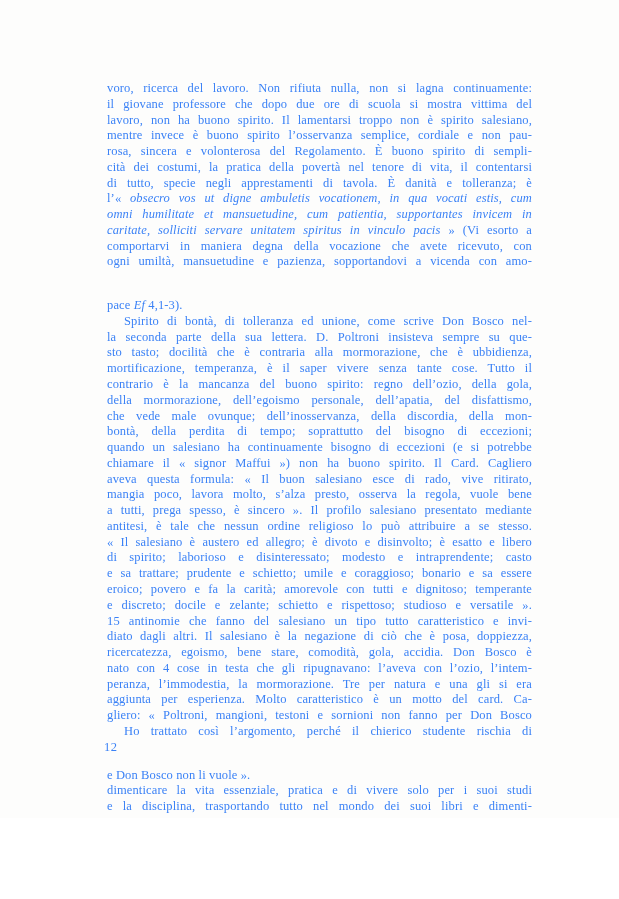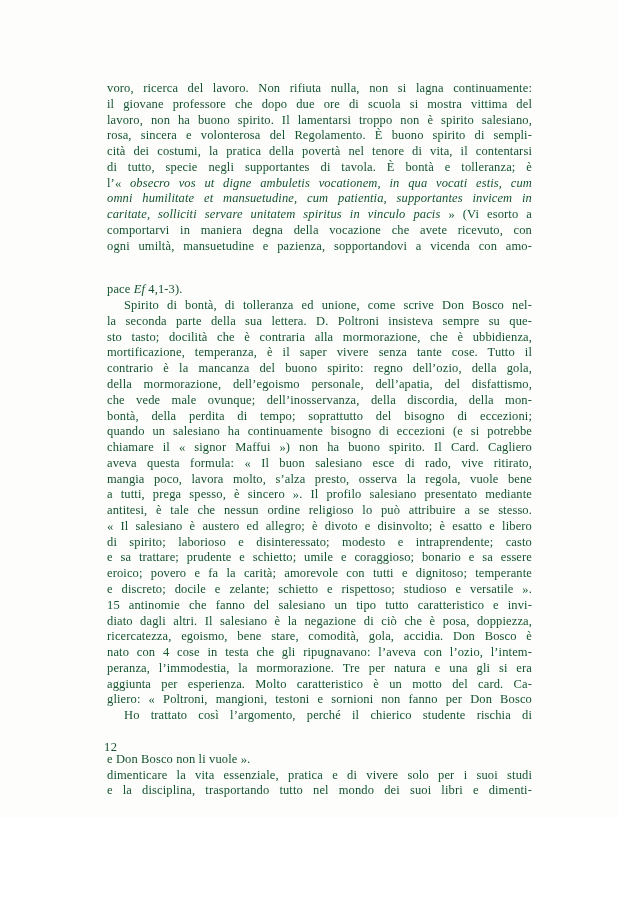--- a/index.html
+++ b/index.html
@@ -7,21 +7,21 @@
     padding: 0;
     background: #ffffff;
   }
   .page {
     position: relative;
     width: 619px;
     height: 818px;
     background: #fdfdfc;
     overflow: hidden;
     font-family: "Liberation Serif", "DejaVu Serif", serif;
-    color: #14532d;
+    color: #3b82f6;
   }
   .text-block {
     position: absolute;
     left: 107px;
     top: 81px;
     width: 425px;
     font-size: 12.5px;
     line-height: 15.78px;
     letter-spacing: 0.01em;
   }
@@ -59,23 +59,24 @@
   }
 </style>
 </head>
 <body>
 
 <div class="page">
   <div class="text-block">
       <div class="line"><span>voro, ricerca del lavoro. Non rifiuta nulla, non si lagna continuamente:</span></div>
       <div class="line"><span>il giovane professore che dopo due ore di scuola si mostra vittima del</span></div>
       <div class="line"><span>lavoro, non ha buono spirito. Il lamentarsi troppo non è spirito salesiano,</span></div>
+      <div class="line"><span>mentre invece è buono spirito l’osservanza semplice, cordiale e non pau-</span></div>
       <div class="line"><span>rosa, sincera e volonterosa del Regolamento. È buono spirito di sempli-</span></div>
       <div class="line"><span>cità dei costumi, la pratica della povertà nel tenore di vita, il contentarsi</span></div>
-      <div class="line"><span>di tutto, specie negli supportantes di tavola. È bontà e tolleranza; è</span></div>
+      <div class="line"><span>di tutto, specie negli apprestamenti di tavola. È danità e tolleranza; è</span></div>
       <div class="line"><span>l’« </span><span class="it">obsecro vos ut digne ambuletis vocationem, in qua vocati estis, cum</span></div>
       <div class="line"><span class="it">omni humilitate et mansuetudine, cum patientia, supportantes invicem in</span></div>
       <div class="line"><span class="it">caritate, solliciti servare unitatem spiritus in vinculo pacis</span><span> » (Vi esorto a</span></div>
       <div class="line"><span>comportarvi in maniera degna della vocazione che avete ricevuto, con</span></div>
       <div class="line"><span>ogni umiltà, mansuetudine e pazienza, sopportandovi a vicenda con amo-</span></div>
       <div class="line no-just"><span>pace </span><span class="it">Ef</span><span> 4,1-3).</span></div>
       <div class="line indent"><span>Spirito di bontà, di tolleranza ed unione, come scrive Don Bosco nel-</span></div>
       <div class="line"><span>la seconda parte della sua lettera. D. Poltroni insisteva sempre su que-</span></div>
       <div class="line"><span>sto tasto; docilità che è contraria alla mormorazione, che è ubbidienza,</span></div>
       <div class="line"><span>mortificazione, temperanza, è il saper vivere senza tante cose. Tutto il</span></div>

